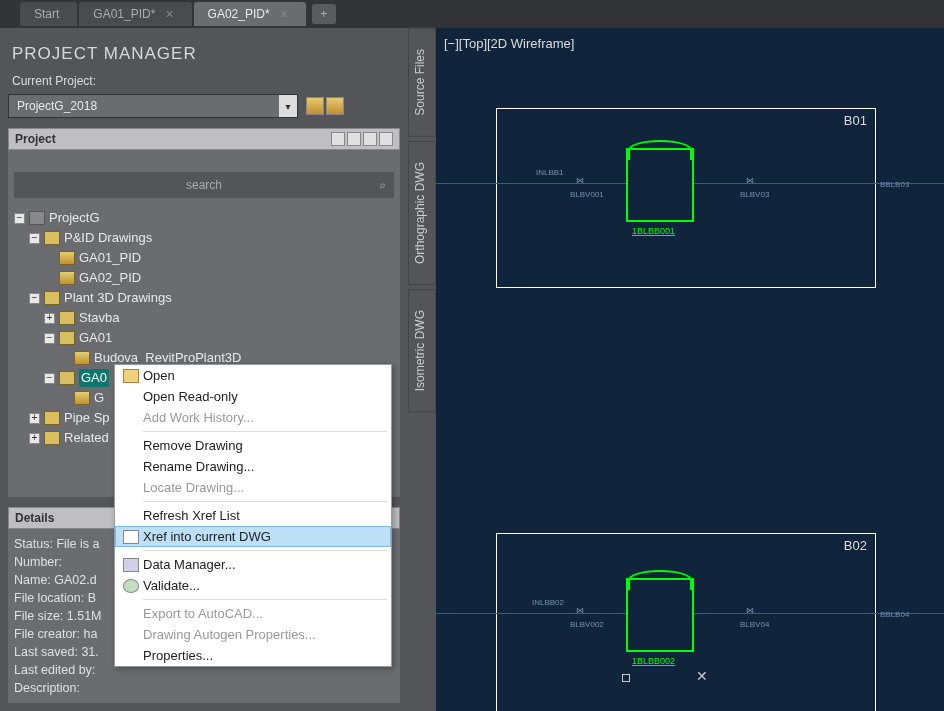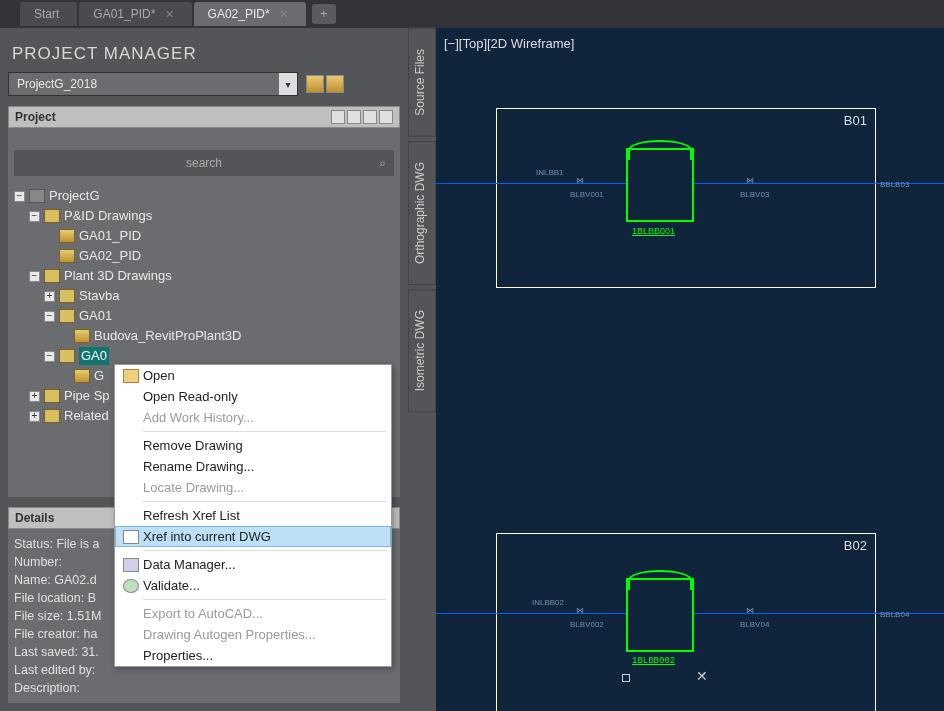--- a/index.html
+++ b/index.html
@@ -88,20 +88,21 @@
       <span>GA02_PID*</span>
       <span class="tab-close">×</span>
     </div>
   <div class="tab-add">+</div>
 </div>
 
 <div class="main">
 
   <div class="left-panel">
     <div class="pm-title">PROJECT MANAGER</div>
+    <div class="pm-label">Current Project:</div>
     <div class="pm-dropdown-row">
       <div class="pm-dropdown">
         <span>ProjectG_2018</span>
         <span class="pm-dropdown-arrow">▾</span>
       </div>
       <div class="pm-icons">
         <div class="pm-icon"></div>
         <div class="pm-icon"></div>
       </div>
     </div>
@@ -248,21 +249,21 @@
     <div class="pid-label" style="left:444px; top:152px;">BBLB03</div>
 
     <div class="diagram-box" style="left:60px; top:505px; width:380px; height:180px;">
       <div class="box-label">B02</div>
     </div>
     <div class="pid-line" style="left:0; top:585px; width:190px;"></div>
     <div class="pid-line" style="left:258px; top:585px; width:250px;"></div>
     <div class="tank" style="left:190px; top:550px;">
       <div class="tank-dome"></div>
     </div>
-    <div class="tank-label" style="left:196px; top:628px;font-family:Liberation Mono, monospace;">1BLBB002</div>
+    <div class="tank-label" style="left:196px; top:628px;">1BLBB002</div>
     <div class="symbol" style="left:140px; top:578px;">⋈</div>
     <div class="symbol" style="left:310px; top:578px;">⋈</div>
     <div class="pid-label" style="left:96px; top:570px;">INLBB02</div>
     <div class="pid-label" style="left:134px; top:592px;">BLBV002</div>
     <div class="pid-label" style="left:304px; top:592px;">BLBV04</div>
     <div class="pid-label" style="left:444px; top:582px;">BBLB04</div>
 
     <div style="position:absolute; left:186px; top:646px; width:8px; height:8px; border:1px solid #ccc;"></div>
     <div style="position:absolute; left:260px; top:640px; color:#ccc; font-size:14px;">✕</div>
   </div>

